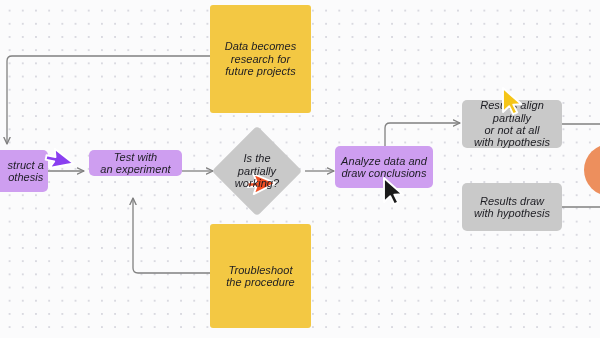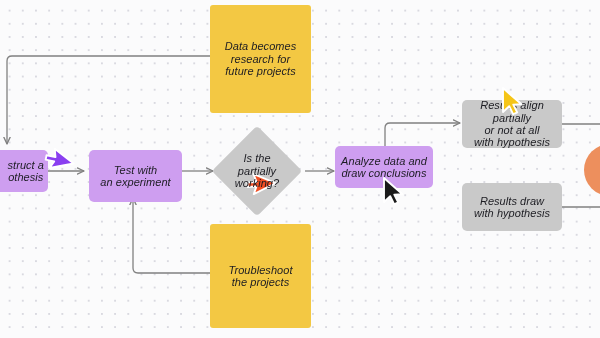--- a/index.html
+++ b/index.html
@@ -99,29 +99,29 @@
   </svg>
 
   <div class="node note" style="left:210px; top:5px; width:101px; height:108px;">
     <span>Data becomes
 research for
 future projects</span>
   </div>
 
   <div class="node note" style="left:210px; top:224px; width:101px; height:104px;">
     <span>Troubleshoot
-the projects</span>
+the procedure</span>
   </div>
 
   <div class="node process" style="left:-32px; top:150px; width:80px; height:42px; justify-content:flex-end; padding-right:4px;">
     <span>struct a
 othesis</span>
   </div>
 
-  <div class="node process" style="left:89px; top:150px; width:93px; height:52px;">
+  <div class="node process" style="left:89px; top:150px; width:93px; height:26px;">
     <span>Test with
 an experiment</span>
   </div>
 
   <div class="diamond-shape" style="left:225px; top:139px; width:64px; height:64px;"></div>
   <div class="node diamond-label" style="left:217px; top:146px; width:80px; height:50px;">
     <span>Is the
 partially
 working?</span>
   </div>

